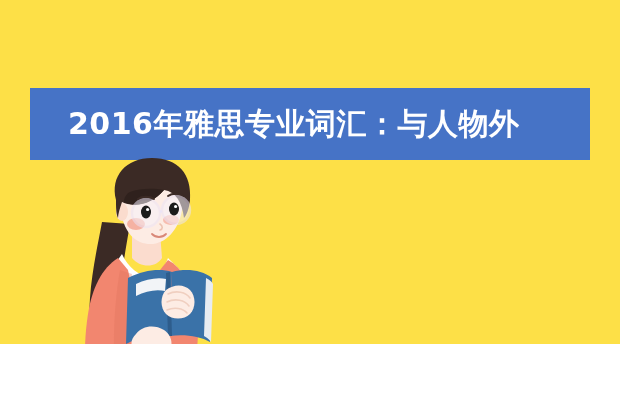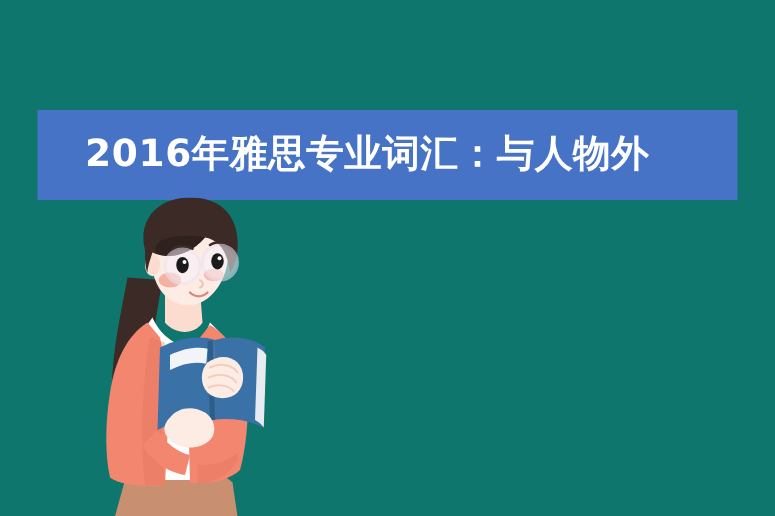--- a/index.html
+++ b/index.html
@@ -9,22 +9,22 @@
   body {
     width: 620px;
     height: 413px;
     overflow: hidden;
     font-family: "Liberation Sans", "DejaVu Sans", sans-serif;
   }
 
   #banner {
     position: relative;
     width: 620px;
-    height: 413px;
-    background: #0f766e;
+    height: 344px;
+    background: #fde047;
     overflow: hidden;
   }
 
   
   #title-bar {
     position: absolute;
     left: 30px;
     top: 88px;
     width: 560px;
     height: 72px;

